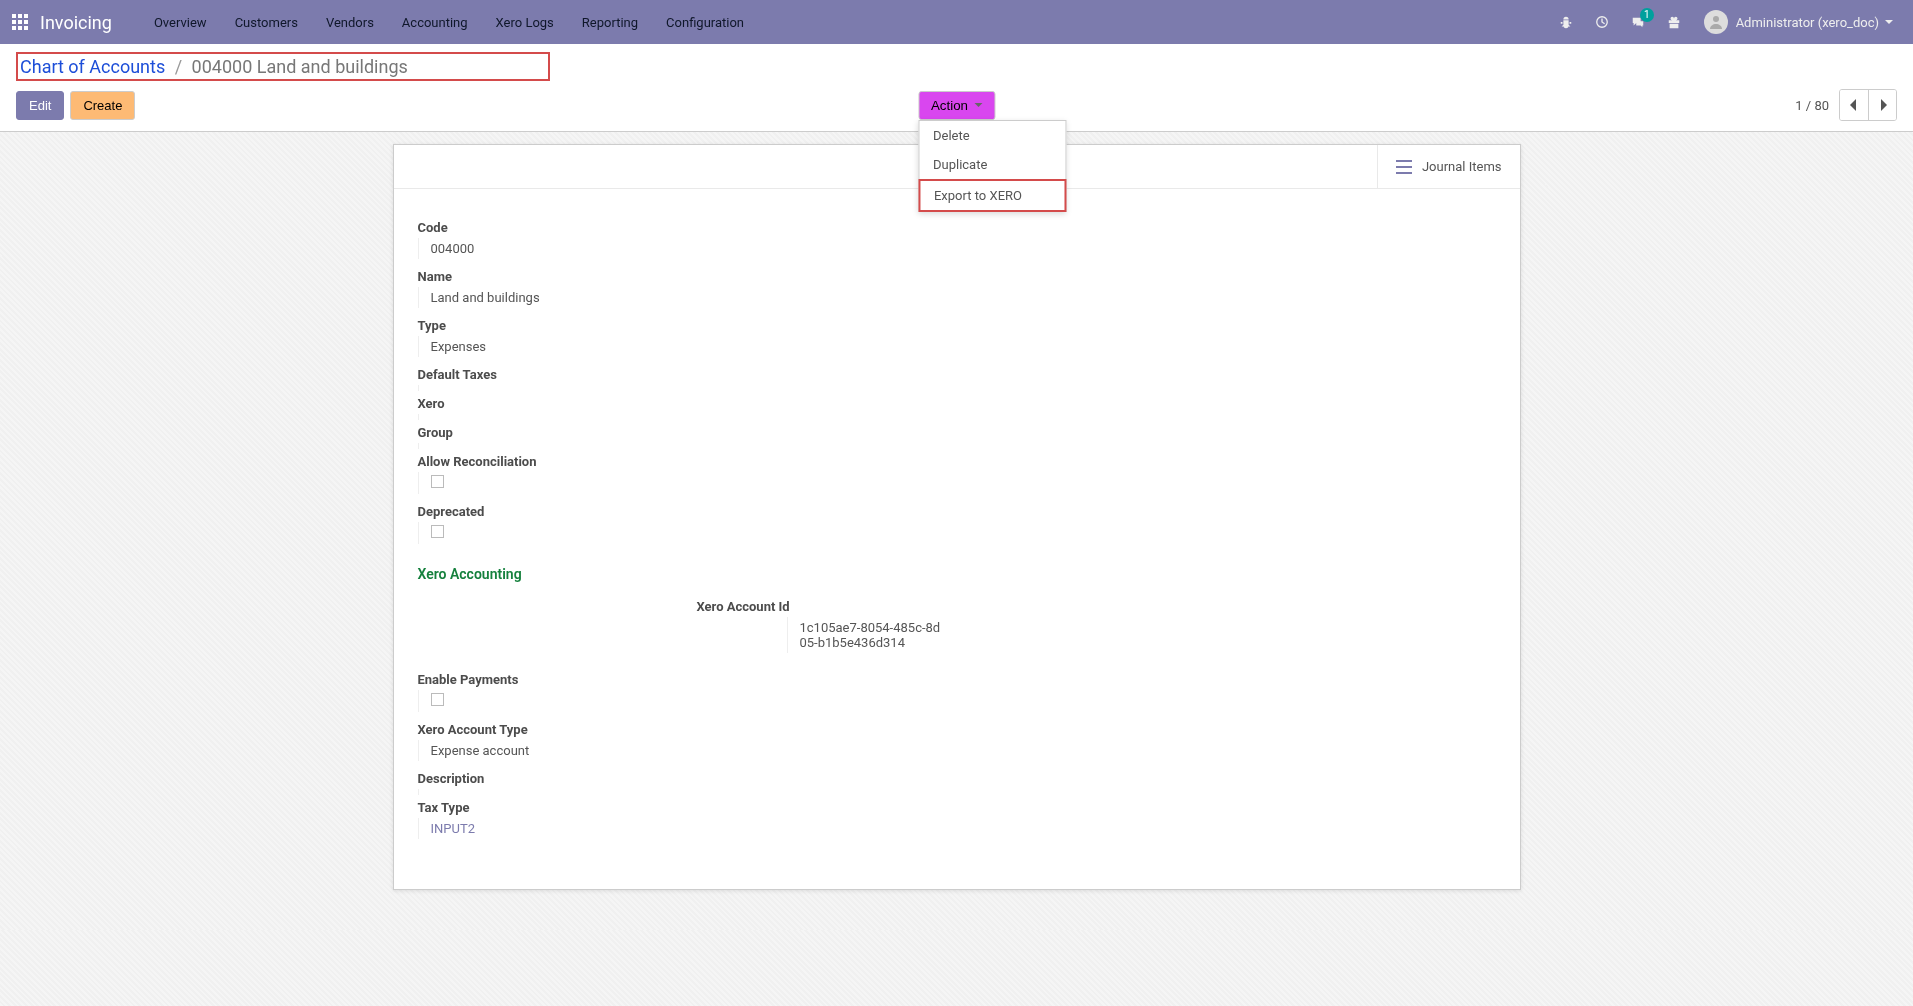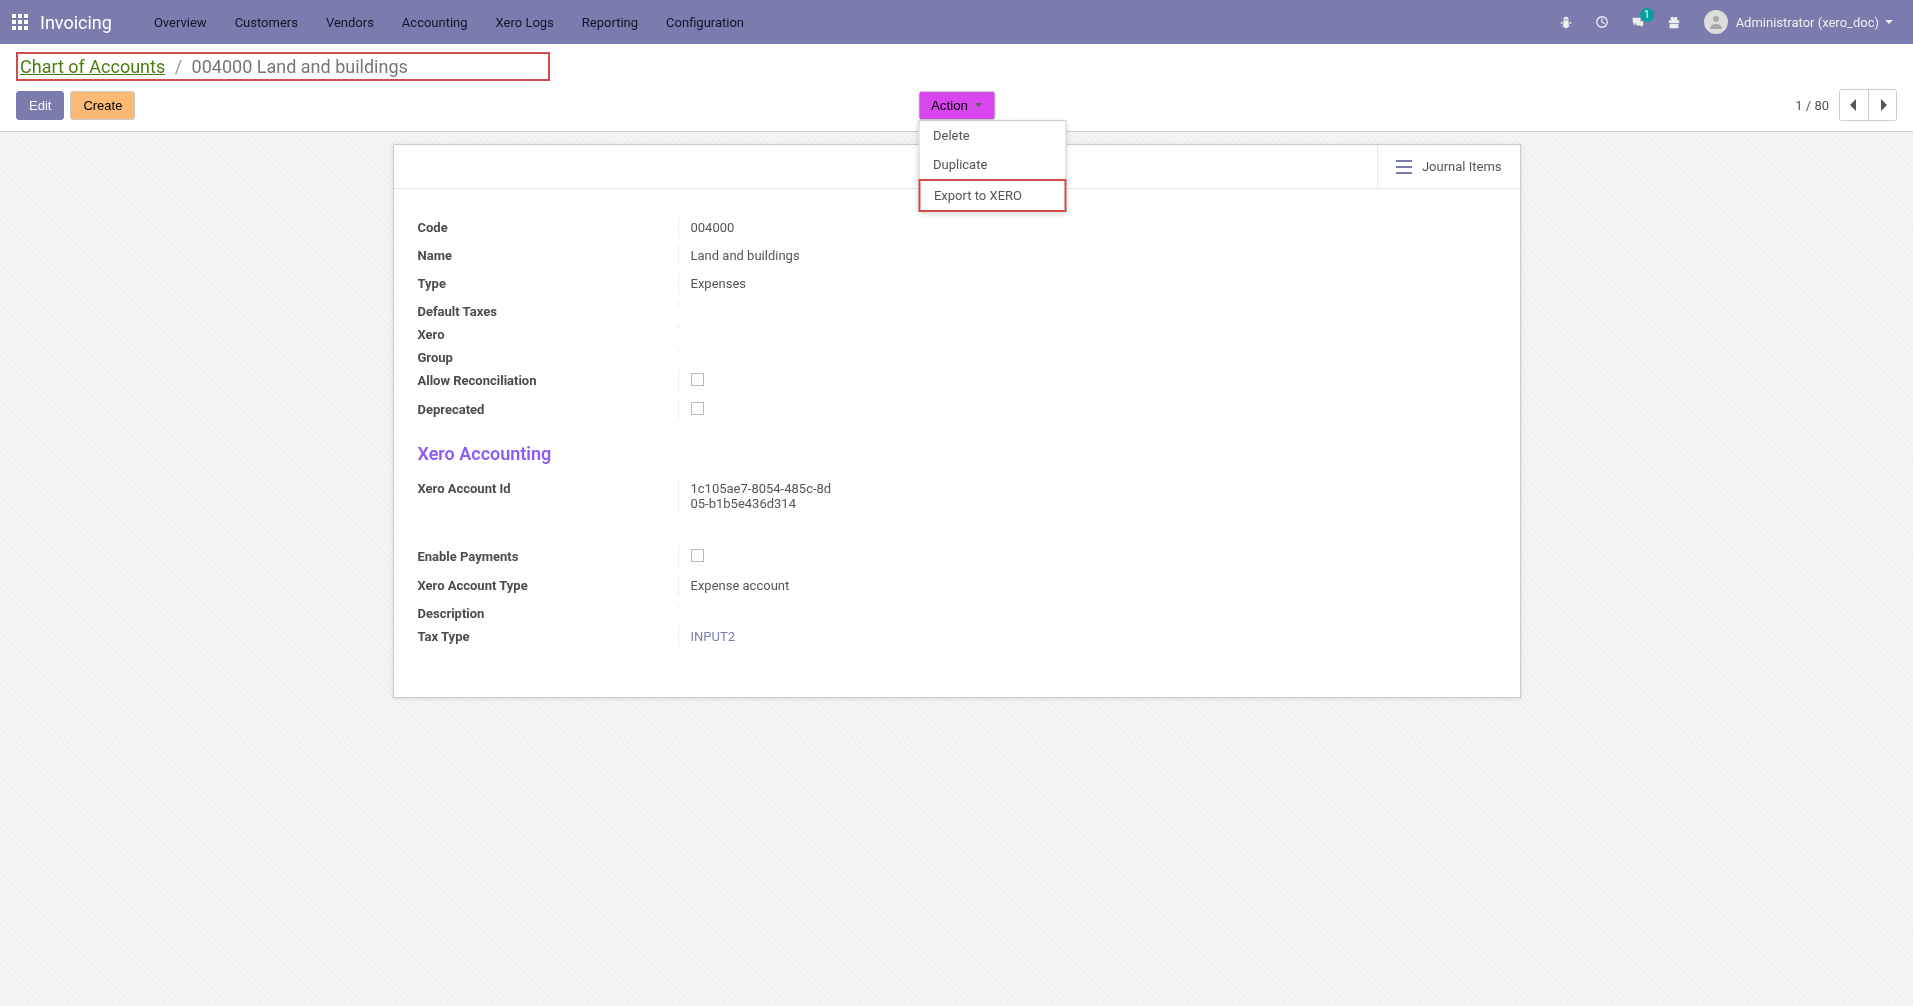--- a/index.html
+++ b/index.html
@@ -84,21 +84,21 @@
   }
   .breadcrumb-box {
     border: 2px solid #d44b4b;
     display: inline-block;
     padding: 2px 140px 2px 2px;
   }
   .breadcrumb {
     font-size: 18px;
     color: #777;
   }
-  .breadcrumb a { color: #4d7c0f; text-decoration: underline; cursor: pointer; }
+  .breadcrumb a { color: #1d4ed8; cursor: pointer; }
   .breadcrumb .sep { margin: 0 5px; color: #999; }
   .cp-buttons-row {
     display: flex;
     align-items: center;
     padding: 8px 0 10px 0;
     position: relative;
   }
   .cp-left { display: flex; gap: 6px; }
   .btn {
     border: 1px solid #ccc;
@@ -194,20 +194,21 @@
   }
   .stat-button svg { fill: #7c7bad; }
   .sheet-body {
     padding: 28px 24px 48px;
   }
   .form-row {
     display: flex;
     align-items: flex-start;
     margin-bottom: 7px;
     width: 50%;
+    flex-direction: column;
   }
   .form-label {
     width: 260px;
     font-weight: 700;
     color: #4c4c4c;
     font-size: 13px;
     padding: 3px 0;
   }
   .form-value {
     flex: 1;
@@ -217,22 +218,22 @@
     border-left: 1px solid #eee;
   }
   .form-value a { color: #7c7bad; cursor: pointer; }
   .checkbox {
     width: 13px; height: 13px;
     border: 1px solid #bbb;
     display: inline-block;
     background: #fff;
   }
   .section-title {
-    color: #8b5cf6;
-    font-size: 18px;
+    color: #15803d;
+    font-size: 14px;
     font-weight: 600;
     margin: 22px 0 14px;
   }
   .tight .form-row { margin-bottom: 2px; }
 </style>
 </head>
 <body>
 
 <div class="top-nav">
   <div class="apps-icon">
@@ -390,21 +391,21 @@
         <div class="form-label">Allow Reconciliation</div>
         <div class="form-value"><span class="checkbox"></span></div>
       </div>
       <div class="form-row">
         <div class="form-label">Deprecated</div>
         <div class="form-value"><span class="checkbox"></span></div>
       </div>
 
       <div class="section-title">Xero Accounting</div>
 
-      <div class="form-row" style="margin-bottom:32px;">
+      <div class="form-row" style="margin-bottom:16px;align-items:flex-end;">
         <div class="form-label">Xero Account Id</div>
         <div class="form-value" style="max-width:170px; word-break:break-all;">1c105ae7-8054-485c-8d05-b1b5e436d314</div>
       </div>
       <div class="form-row">
         <div class="form-label">Enable Payments</div>
         <div class="form-value"><span class="checkbox"></span></div>
       </div>
       <div class="form-row">
         <div class="form-label">Xero Account Type</div>
         <div class="form-value">Expense account</div>

